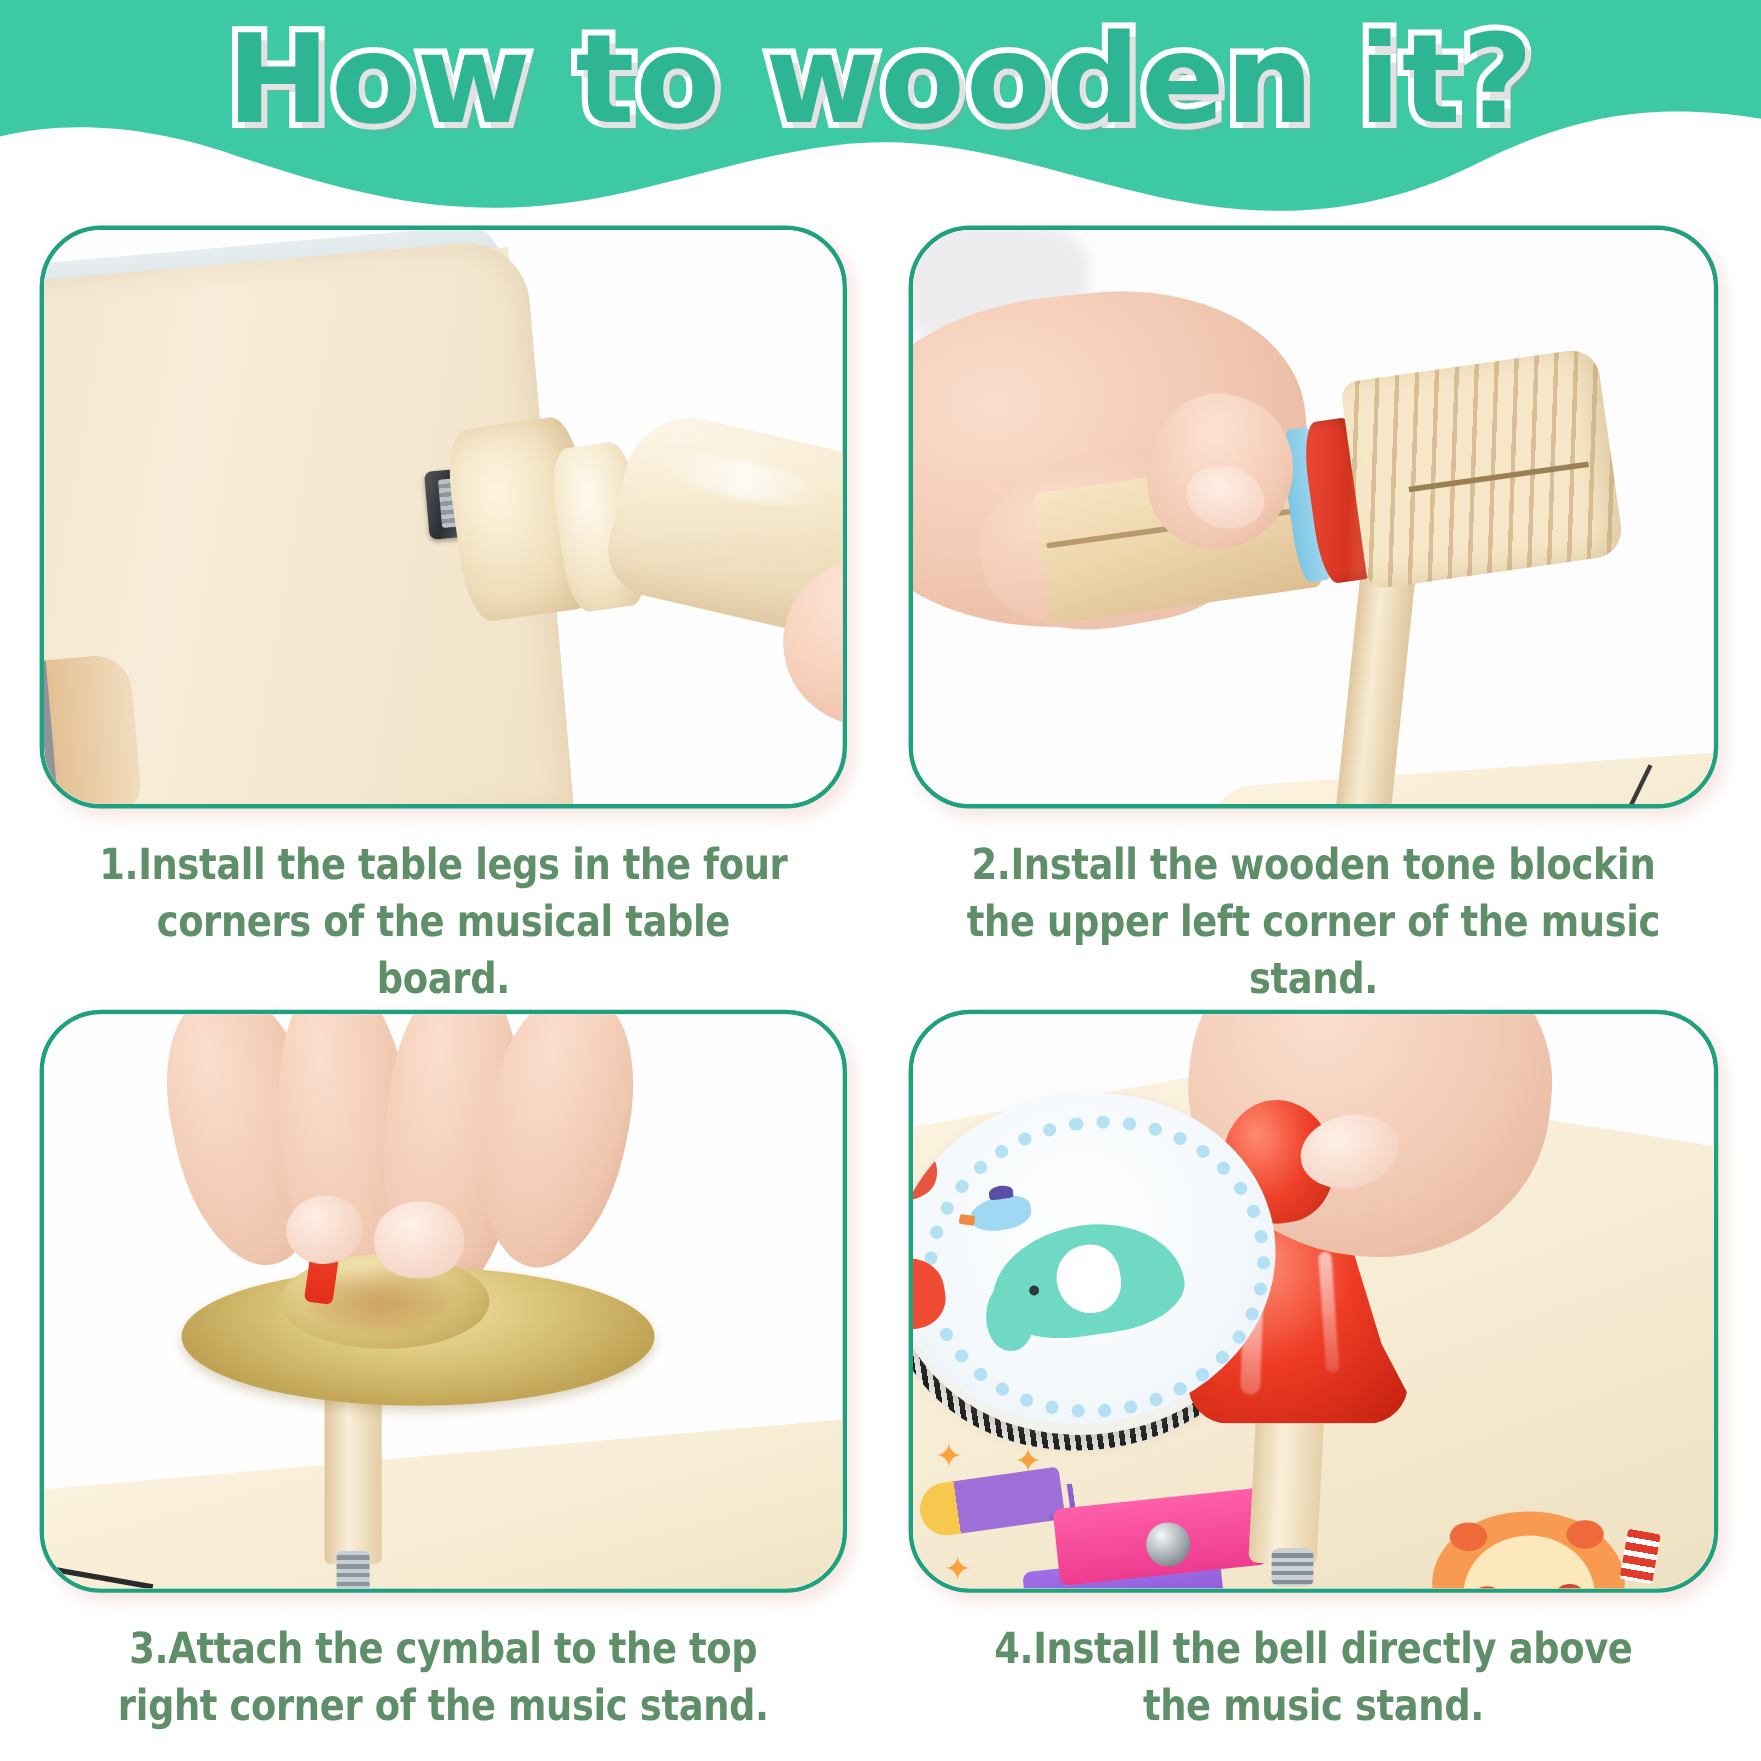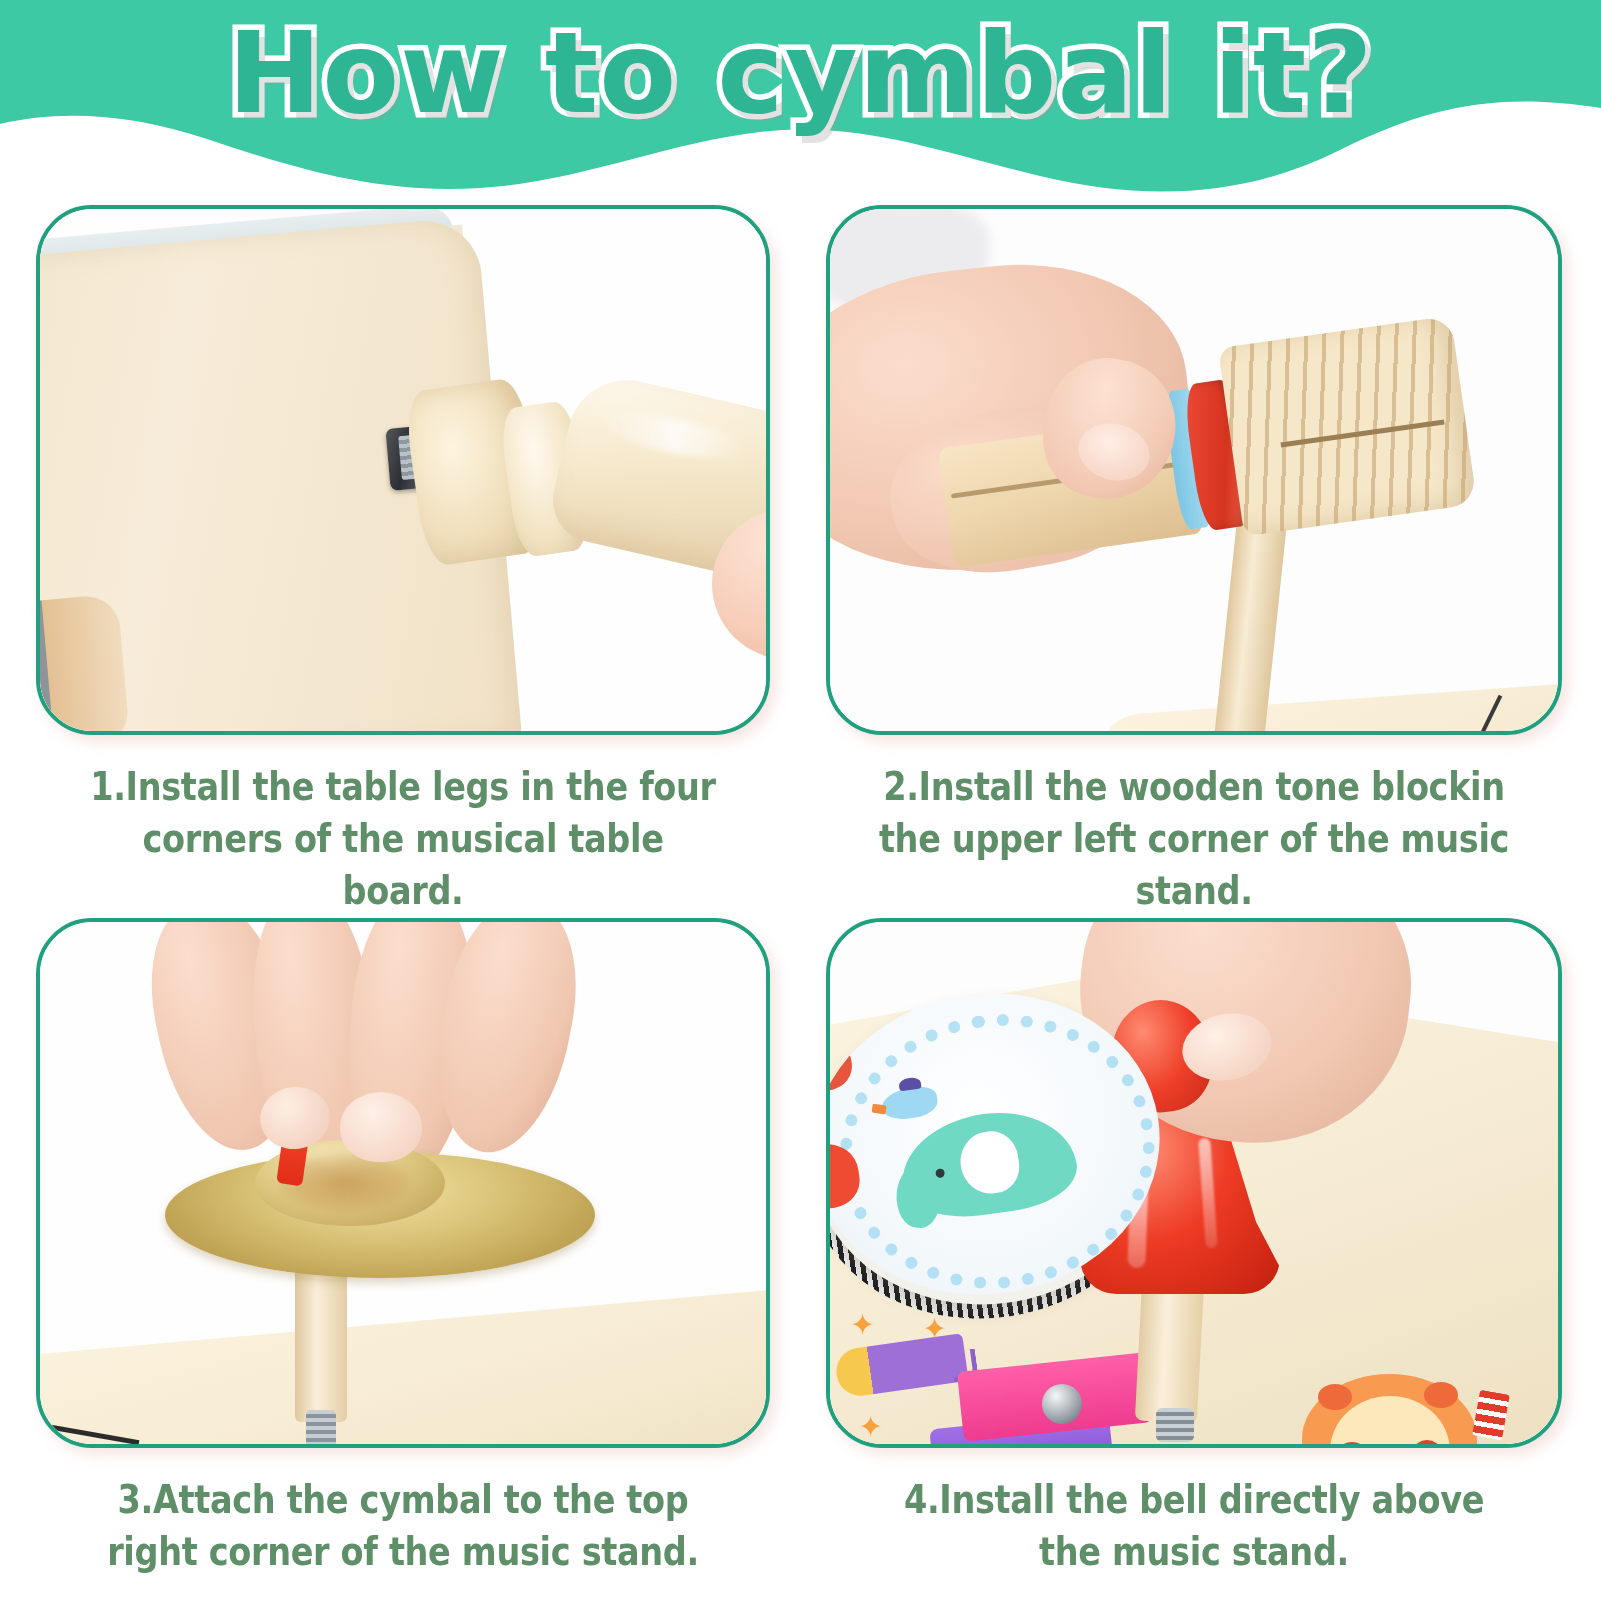--- a/index.html
+++ b/index.html
@@ -606,21 +606,21 @@
     transform: rotate(10deg);
   }
 </style>
 </head>
 <body>
 
 <div class="header">
   <svg class="header-wave-svg" viewBox="0 0 1601 200" preserveAspectRatio="none">
     <path d="M0,0 H1601 V108 C1500,92 1430,105 1340,150 C1240,200 1140,200 1040,176 C940,152 860,120 760,132 C660,144 580,182 480,188 C380,194 300,170 210,140 C130,113 60,110 0,124 Z" fill="#3DC9A4"></path>
   </svg>
-  <div class="header-title">How to cymbal it?</div>
+  <div class="header-title">How to wooden it?</div>
 </div>
 
 <div class="grid">
 
   <div class="cell cell-1">
     <div class="photo">
       <div class="photo-inner">
         <div class="p1-bg"></div>
         <div class="p1-board-edge"></div>
         <div class="p1-board-edge2"></div>

